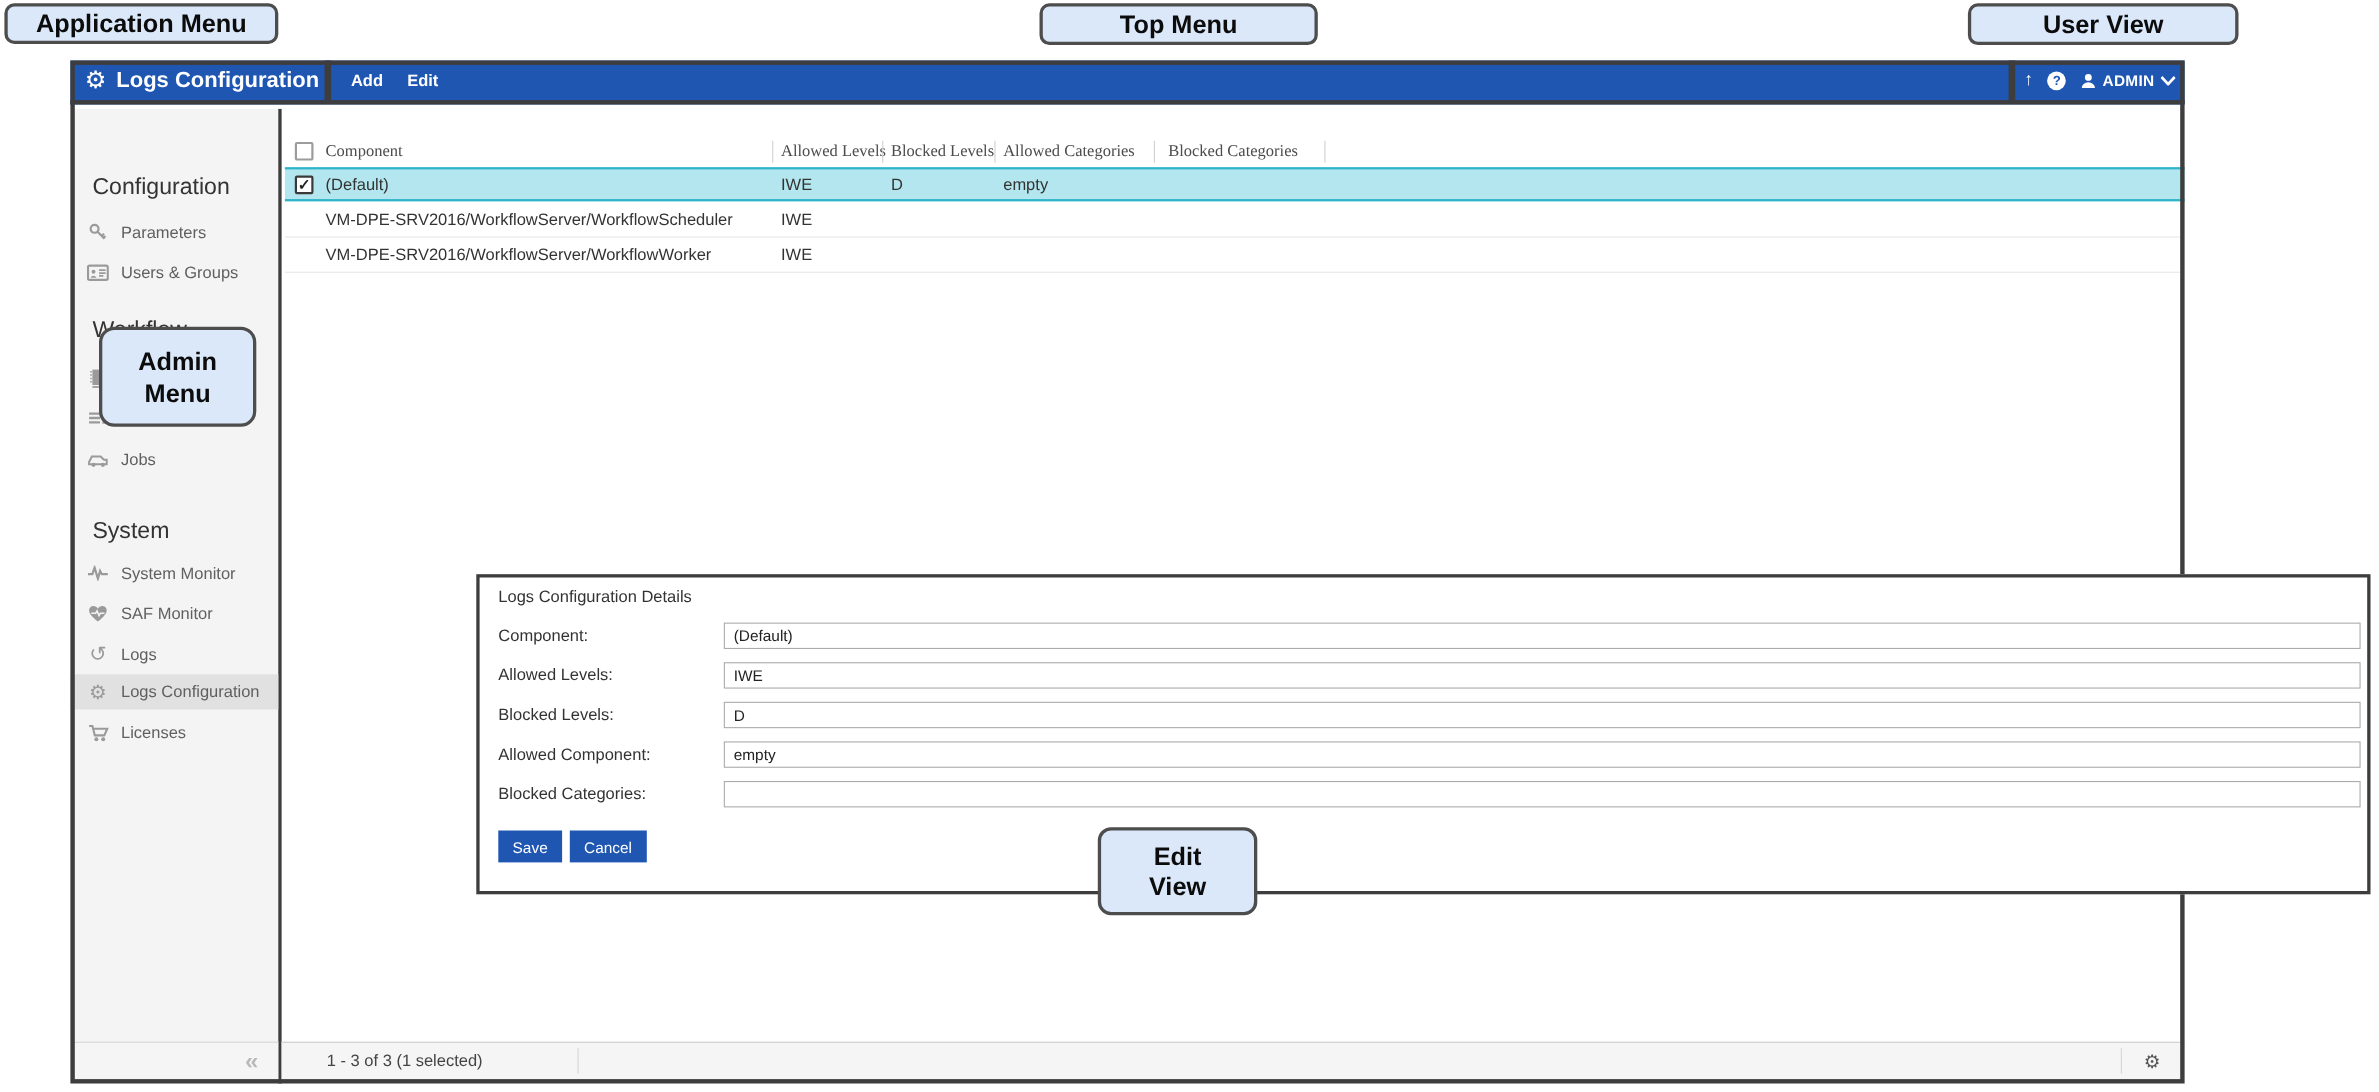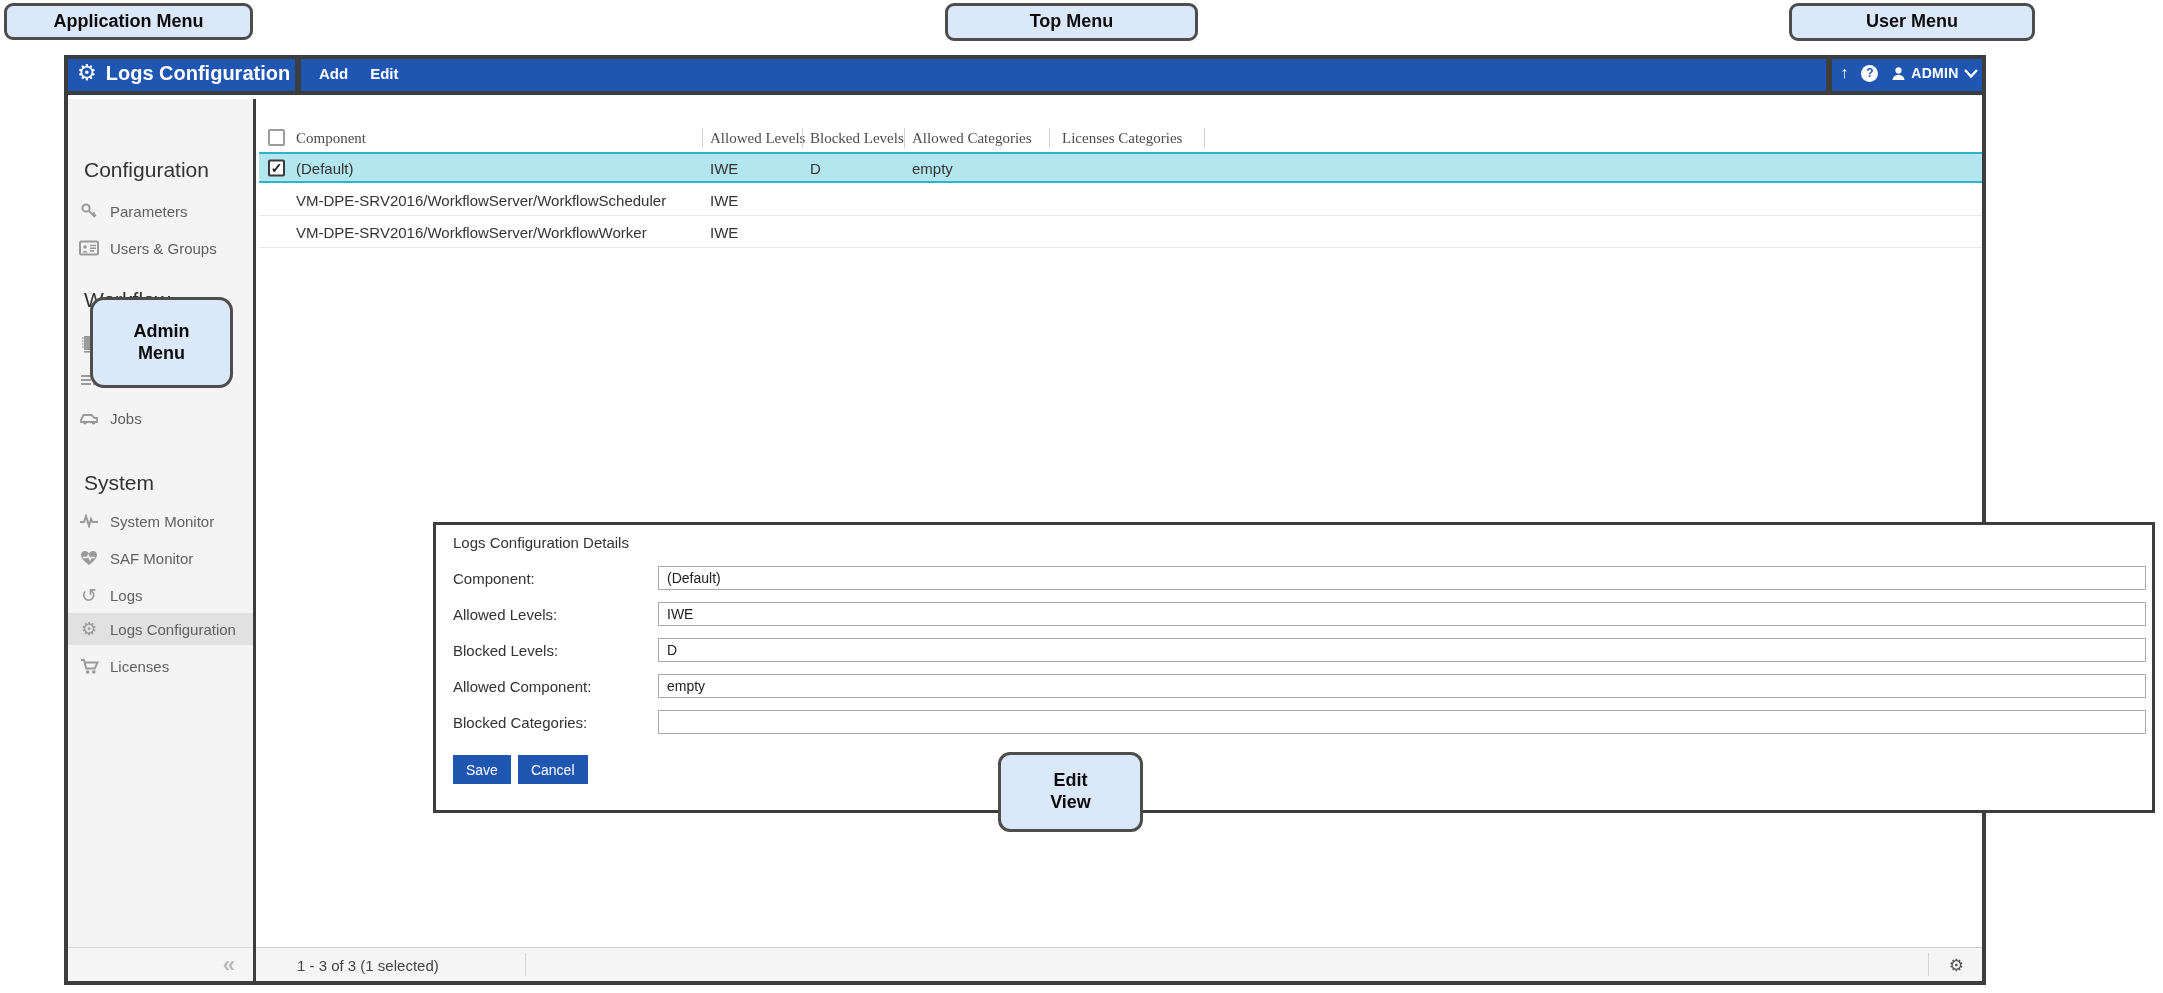--- a/index.html
+++ b/index.html
@@ -4,21 +4,21 @@
 <style>
   * { margin:0; padding:0; box-sizing:border-box; }
   html,body { width:2163px; height:993px; background:#ffffff;
     font-family:"Liberation Sans", sans-serif; }
   .stage { position:relative; width:2163px; height:993px; overflow:hidden; background:#fff; }
 
   
   .callout { position:absolute; background:#dbe8fa; border:3px solid #4d4d4d;
     border-radius:9px; display:flex; flex-direction:column; align-items:center;
     justify-content:center; font-weight:bold; color:#0c0c0c; z-index:30;
-    text-align:center; font-size:18px; line-height:1.22; }
+    text-align:center; font-size:23px; line-height:1.22; }
 
   
   .app-window { position:absolute; left:64px; top:55px; width:1922px; height:930px;
     background:#fff; z-index:1; }
   .app-window::after { content:""; position:absolute; inset:0; border:4px solid #3d3d3d;
     pointer-events:none; z-index:9; }
 
   
   .top-bar { position:absolute; left:0; top:0; width:100%; height:40px;
     background:#1e56b2; border-bottom:4px solid #3d3d3d; display:flex; align-items:stretch; }
@@ -232,21 +232,21 @@
       <div class="tbl-header">
         <span class="checkbox" style="position:absolute; left:9px; top:5px;"></span>
         <span class="hdr-label" style="left:37px;">Component</span>
         <span class="col-sep" style="left:443px;"></span>
         <span class="hdr-label" style="left:451px;">Allowed Levels</span>
         <span class="col-sep" style="left:543px;"></span>
         <span class="hdr-label" style="left:551px;">Blocked Levels</span>
         <span class="col-sep" style="left:645px;"></span>
         <span class="hdr-label" style="left:653px;">Allowed Categories</span>
         <span class="col-sep" style="left:790px;"></span>
-        <span class="hdr-label" style="left:803px;">Licenses Categories</span>
+        <span class="hdr-label" style="left:803px;">Blocked Categories</span>
         <span class="col-sep" style="left:945px;"></span>
       </div>
 
       <div class="tbl-row selected" style="top:53px;">
         <span class="checkbox checked row-check">✓</span>
         <span class="cell" style="left:37px;">(Default)</span>
         <span class="cell" style="left:451px;">IWE</span>
         <span class="cell" style="left:551px;">D</span>
         <span class="cell" style="left:653px;">empty</span>
       </div>
@@ -302,21 +302,21 @@
 
   <div class="callout" style="left:4px; top:3px; width:249px; height:37px;">
     <div>Application Menu</div>
   </div>
 
   <div class="callout" style="left:945px; top:3px; width:253px; height:38px;">
     <div>Top Menu</div>
   </div>
 
   <div class="callout" style="left:1789px; top:3px; width:246px; height:38px;">
-    <div>User Menu</div>
+    <div>User View</div>
   </div>
 
   <div class="callout" style="left:90px; top:297px; width:143px; height:91px; border-radius:14px;">
     <div>Admin</div>
     <div>Menu</div>
   </div>
 
 
   <div class="callout" style="left:998px; top:752px; width:145px; height:80px; border-radius:12px;">
     <div>Edit</div>

